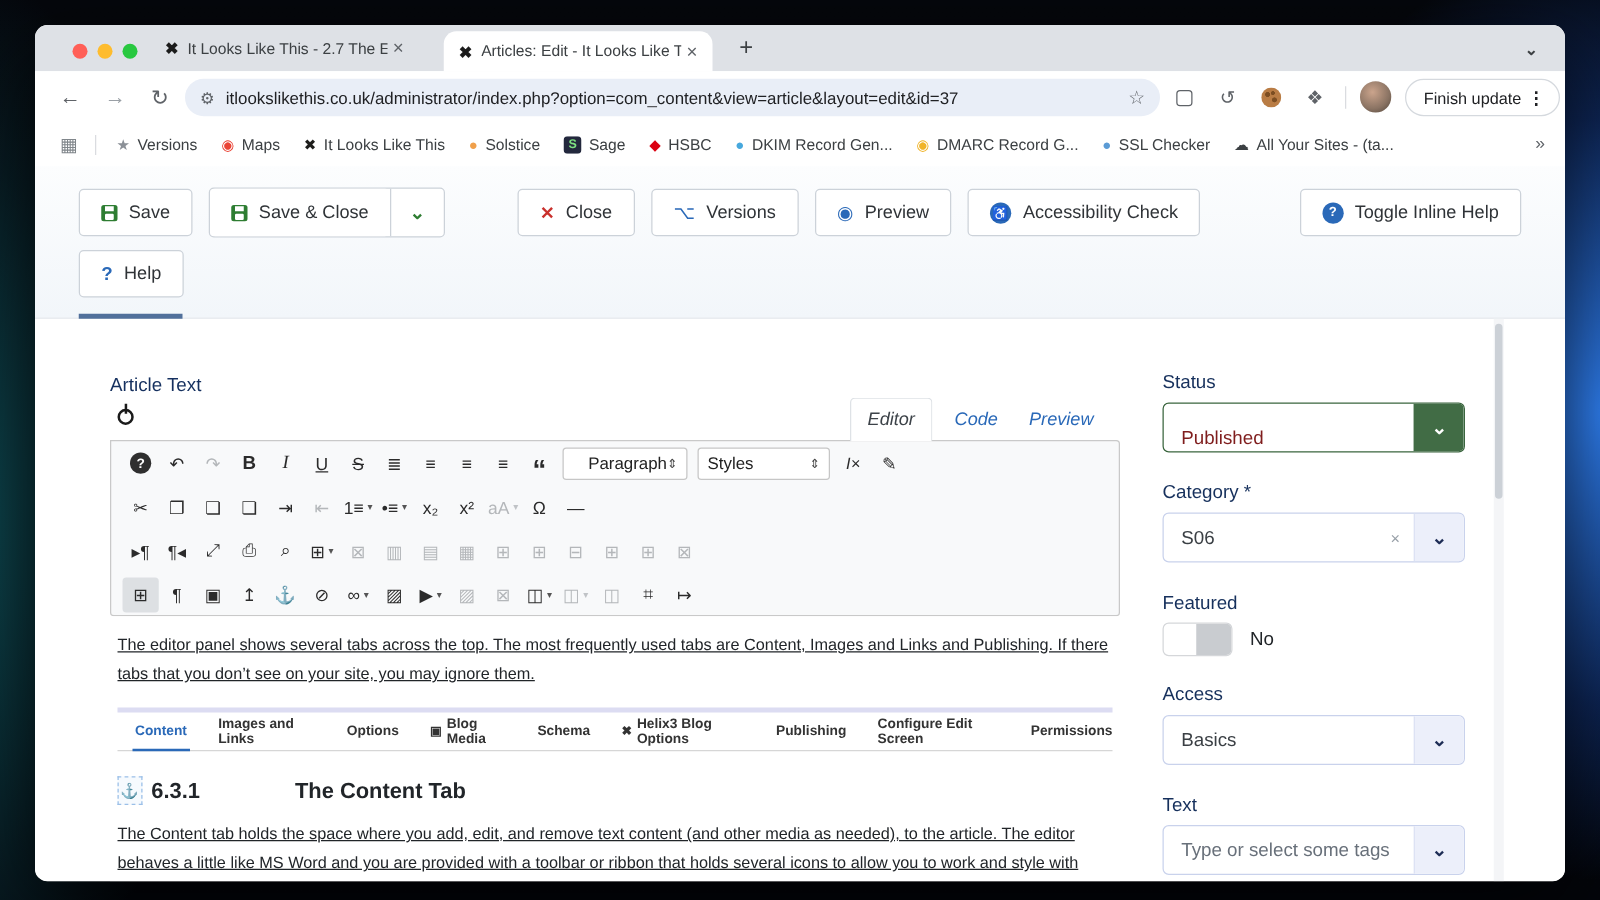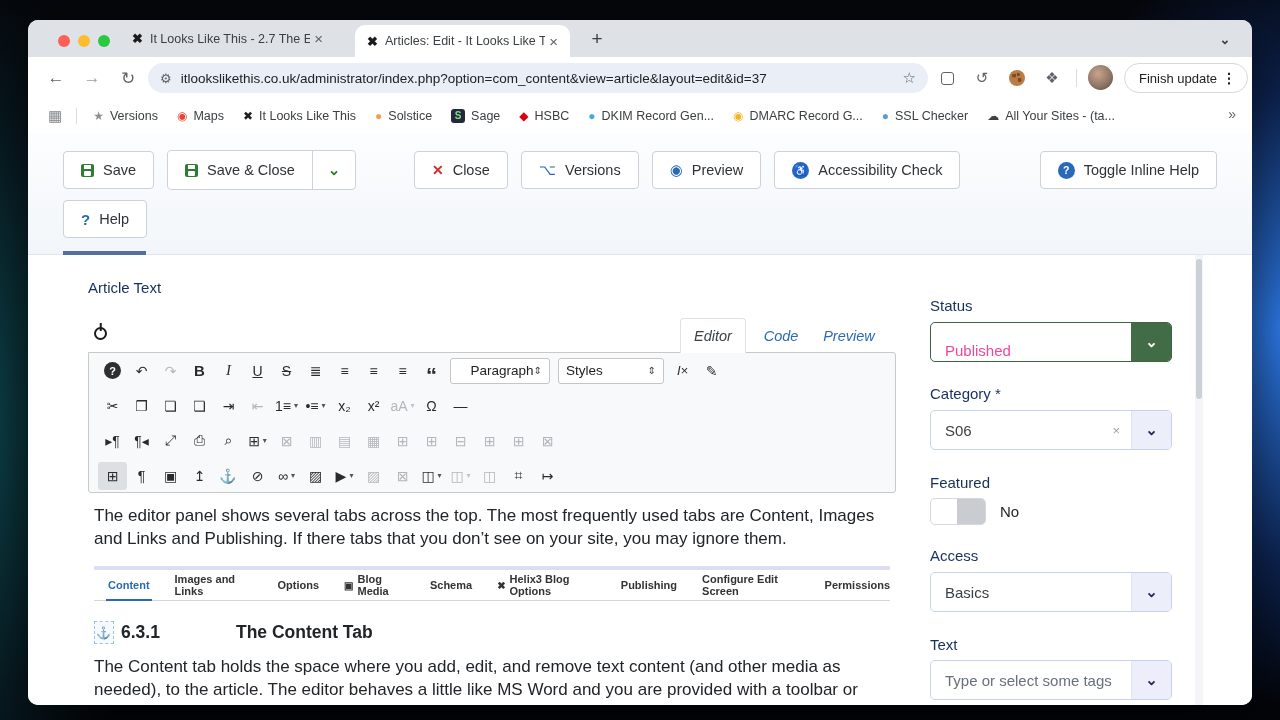--- a/index.html
+++ b/index.html
@@ -71,21 +71,21 @@
   .ml13{margin-left:13px} .ml58{margin-left:58px} .mlauto{margin-left:auto}
   .floppy { width:13px; height:13px; background:#2e7d32; border-radius:2px; position:relative; }
   .floppy::before { content:""; position:absolute; left:3px; top:1px; right:3px; height:4px; background:#fff; }
   .floppy::after { content:""; position:absolute; left:3px; top:7px; right:3px; bottom:1px; background:#fff; border-radius:1px; }
   .ic-red { color:#c9302c; font-weight:bold; font-size:14px; }
   .ic-blue { color:#2a69b8; font-size:15px; }
   .circ-blue { width:17px; height:17px; border-radius:50%; background:#2a69b8; color:#fff; font-size:10.5px; display:flex; align-items:center; justify-content:center; font-weight:bold; }
   .q-plain { color:#2a69b8; font-size:15px; font-weight:bold; }
   .jtab-line { position:absolute; left:35px; bottom:-1px; width:83px; height:4px; background:#51709b; }
   
-  .fld-label { position:absolute; left:60px; top:146px; font-size:15px; color:#15305f; }
+  .fld-label { position:absolute; left:60px; top:167px; font-size:15px; color:#15305f; }
   .power { position:absolute; left:66px; top:194px; width:13px; height:13px; border:2px solid #1b1b1b; border-radius:50%; }
   .power::before { content:""; position:absolute; top:-6px; left:50%; transform:translateX(-50%); width:2.5px; height:8px; background:#1b1b1b; }
   .ed-tab { position:absolute; top:185px; height:35px; display:flex; align-items:center; justify-content:center; font-size:14.5px;font-style:italic; }
   .ed-tab.active { left:652px; width:66px; background:#fff; border:1px solid #dee2e6; border-bottom:none; border-radius:4px 4px 0 0; color:#3c4248; z-index:2; }
   .ed-tab.linky { color:#2a69b8; }
   .ed-code { left:732px; width:42px; } .ed-prev { left:790px; width:62px; }
   .mce { position:absolute; left:60px; top:219px; width:808px; height:141px; background:#f8f9fa; border:1px solid #c9c9c9; border-radius:0 3px 3px 3px; }
   .mce-row { height:35px; display:flex; align-items:center; padding-left:9px; }
   .mce-btn { min-width:29px; height:28px; display:flex; align-items:center; justify-content:center; font-size:14px; color:#2b2b2b; border-radius:3px; padding:0 2px; }
   .mce-dis .g { color:#b4b7ba; }
@@ -94,41 +94,41 @@
   .mce-dis .mce-dd { color:#c0c3c6; }
   .g-b{font-weight:bold;font-size:15px} .g-i{font-style:italic;font-family:"Liberation Serif",serif;font-size:15px}
   .g-u{text-decoration:underline} .g-s{text-decoration:line-through}
   .g-q{font-size:22px;font-weight:bold;line-height:8px;padding-top:10px}
   .g-ix{font-style:italic;font-size:13px}
   .g-circle{background:#2f2f2f;color:#fff;width:17px;height:17px;border-radius:50%;font-size:11px;font-weight:bold;display:flex;align-items:center;justify-content:center}
   .mce-select { height:26px; background:#fff; border:1px solid #c6c6c6; border-radius:3px; display:flex; align-items:center; justify-content:space-between; padding:0 7px; font-size:13.5px; color:#222; margin:0 4px; }
   .sel-ud { font-size:10px; color:#444; }
   
   .ed-body { position:absolute; left:60px; top:360px; width:808px; bottom:0; background:#fff; overflow:hidden; }
-  .ed-p { font-size:17px; line-height:23px; color:#212529; margin:11px 6px 0; }
+  .ed-p { font-size:13px; line-height:23px; color:#212529; margin:11px 6px 0;text-decoration:underline; }
   .shot { margin:16px 6px 0; }
   .shot-top { height:4px; background:#dcdcf2; }
   .shot-bar { display:flex; align-items:flex-end; gap:25px; height:31px; border-bottom:1px solid #d6d6d6; padding-left:14px; }
   .shot-tab { font-size:11px; font-weight:bold; color:#333; display:flex; align-items:center; gap:4px; height:100%; position:relative; }
   .shot-tab.active { color:#2a69b8; }
   .shot-tab.active::after { content:""; position:absolute; left:-2px; right:-2px; bottom:-1px; height:2px; background:#2a69b8; }
   .shot-ic { font-size:10px; }
   .heading { display:flex; align-items:center; margin:20px 6px 0; color:#212529; }
   .anchor-box { width:20px; height:23px; border:1px dashed #9abfe8; background:#f6fafe; display:flex; align-items:center; justify-content:center; font-size:12px; margin-right:7px; color:#222; }
   .h-num { font-size:17.5px; font-weight:bold; }
   .h-text { font-size:17.5px; font-weight:bold; margin-left:76px; }
   .link-red { color:#e2502f; text-decoration:underline; }
   
   .sidebar { position:absolute; left:902px; top:0; width:242px; bottom:0; }
   .sb-label { position:absolute; left:0; font-size:15px; color:#16305c; }
   .sel { position:absolute; left:0; width:242px; height:40px; background:#fff; border:1px solid #c9d2ec; border-radius:5px; display:flex; align-items:center; overflow:hidden; }
   .sel .val { flex:1; padding-left:14px; font-size:15px; color:#3a3f44; white-space:nowrap; }
   .sel .chev { width:40px; align-self:stretch; display:flex; align-items:center; justify-content:center; background:#eceffa; border-left:1px solid #dde2f4; color:#1d2c55; font-size:15px; font-weight:bold; }
   .sel.status { border-color:#3a653e; }
-  .sel.status .val { color:#ec4899;margin-top:17px; }
+  .sel.status .val { color:#7f1d1d;margin-top:17px; }
   .sel.status .chev { background:#416c45; color:#fff; border-left-color:#416c45; }
   .clear-x { color:#98a0a8; font-size:13px; margin-right:11px; }
   .toggle { position:absolute; left:0; width:56px; height:27px; border:1px solid #d5d7da; border-radius:5px; background:#fff; overflow:hidden; }
   .toggle .half { position:absolute; right:0; top:0; bottom:0; width:28px; background:#c9ccd0; }
   .tog-lbl { position:absolute; left:70px; font-size:15px; color:#212529; }
   .ph { color:#68707a !important; }
   .scrolltrack { position:absolute; left:1167px; top:122px; bottom:0; width:8px; background:#f4f5f7; }
   .scrollthumb { position:absolute; left:1px; top:4px; width:6px; height:140px; border-radius:3px; background:#ccd1d7; }
 </style>
 </head>

